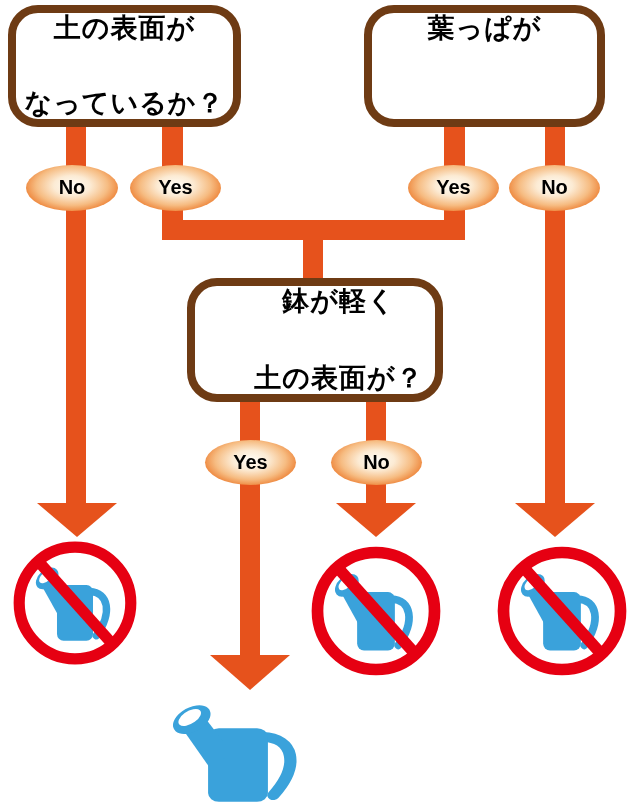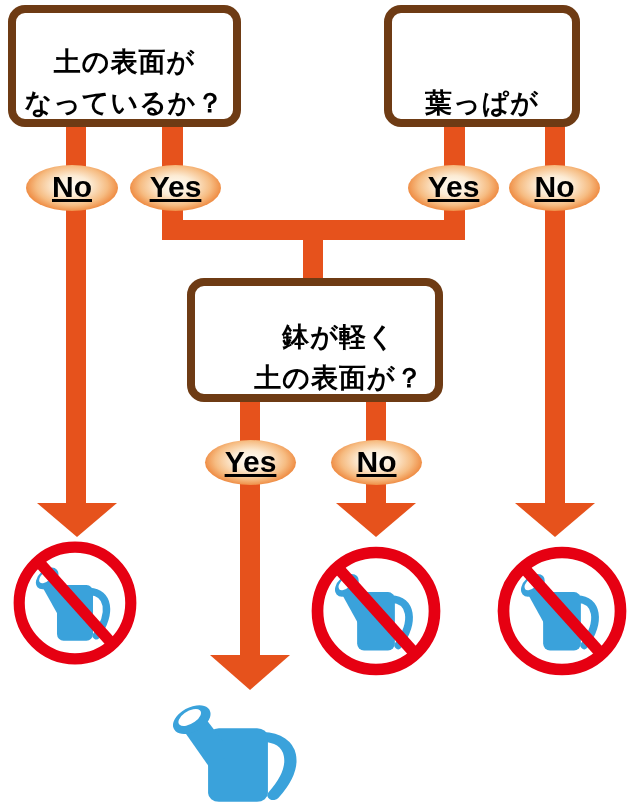--- a/index.html
+++ b/index.html
@@ -31,58 +31,57 @@
     z-index: 1;
   }
   .conn { fill: var(--connector-orange, #e6521c); }
 
   
   .qbox {
     position: absolute;
     z-index: 3;
     background: #ffffff;
     border: 8px solid var(--box-border-brown, #6e3b14);
-    border-radius: 17px;
+    border-radius: 30px;
     display: flex;
     flex-direction: column;
     align-items: center;
-    justify-content: flex-end;
+    justify-content: space-between;
     gap: 10px;
   }
   .qline {
     font-size: 27px;
     font-weight: bold;
     color: var(--label-text, #000);
     letter-spacing: 1px;
     line-height: 1.15;
     white-space: nowrap;
   }
   .qbox-soil   { left: 8px;   top: 5px;   width: 233px; height: 122px; }
-  .qbox-leaves { left: 384px; top: 5px;   width: 196px; height: 122px; }
+  .qbox-leaves { left: 364px; top: 5px;   width: 241px; height: 122px; }
   .qbox-pot    { left: 187px; top: 278px; width: 256px; height: 124px; padding-left: 48px; }
 
   
   .oval {
     position: absolute;
     z-index: 4;
     border-radius: 50%;
     background: radial-gradient(ellipse at 50% 45%,
       #fffdf7 0%, #fcebd4 28%, #f6bc82 55%, #ec7a2c 78%,
       var(--connector-orange, #e6521c) 92%);
     display: flex;
     align-items: center;
     justify-content: center;
   }
   .oval span {
-    font-size: 30px;
+    font-size: 20px;
     font-weight: 800;
     color: var(--label-text, #000);
     line-height: 1;
     transform: translateY(-1px);
-    text-decoration: underline;
   }
   .oval-soil-no    { left: 26px;  top: 165px; width: 92px; height: 46px; }
   .oval-soil-yes   { left: 130px; top: 165px; width: 91px; height: 46px; }
   .oval-leaves-yes { left: 408px; top: 165px; width: 91px; height: 46px; }
   .oval-leaves-no  { left: 509px; top: 165px; width: 91px; height: 46px; }
   .oval-pot-yes    { left: 205px; top: 440px; width: 91px; height: 45px; }
   .oval-pot-no     { left: 331px; top: 440px; width: 91px; height: 45px; }
 
   
   .icon { position: absolute; z-index: 2; display: block; }

